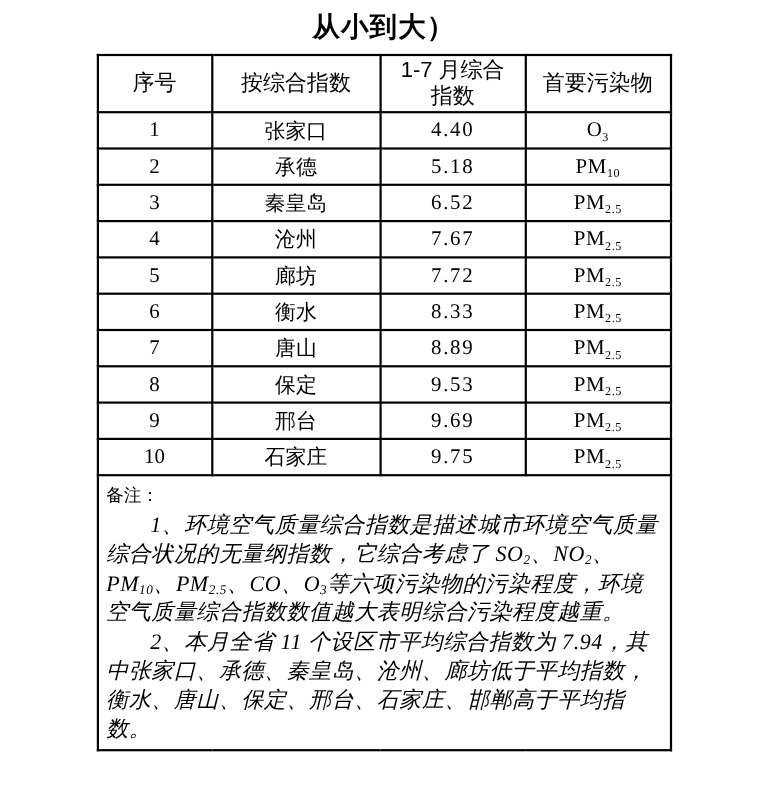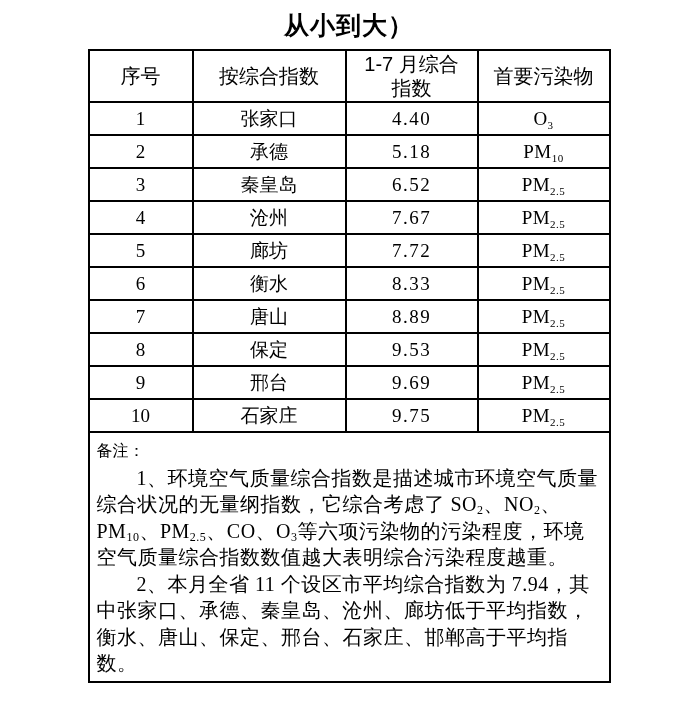--- a/index.html
+++ b/index.html
@@ -59,20 +59,21 @@
     vertical-align: top;
     text-align: left;
     padding: 5px 10px 4px 7px;
     height: 205px;
   }
   .note-label { font-size: 16px; line-height: 26.5px; }
   .note-para  {
     font-size: 20px; line-height: 26.5px;
     margin: 0; text-indent: 2em;
     letter-spacing: 0.5px;
+    font-style: italic;
   }
   .note-para sub, .note-para span { letter-spacing: 0.5px; }
   .note-para sub { font-size: 12px; line-height: 0; vertical-align: -3px; }
 </style>
 </head>
 <body>
 
 <div class="page">
 
   <div class="doc-title">

